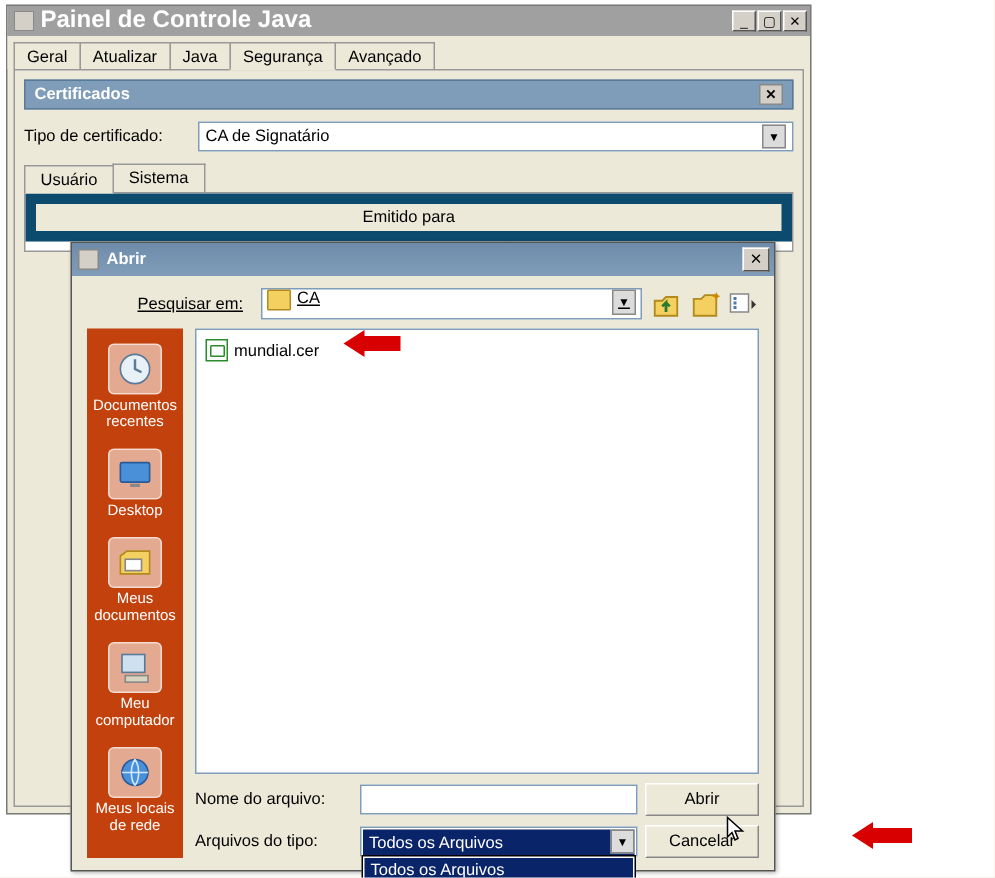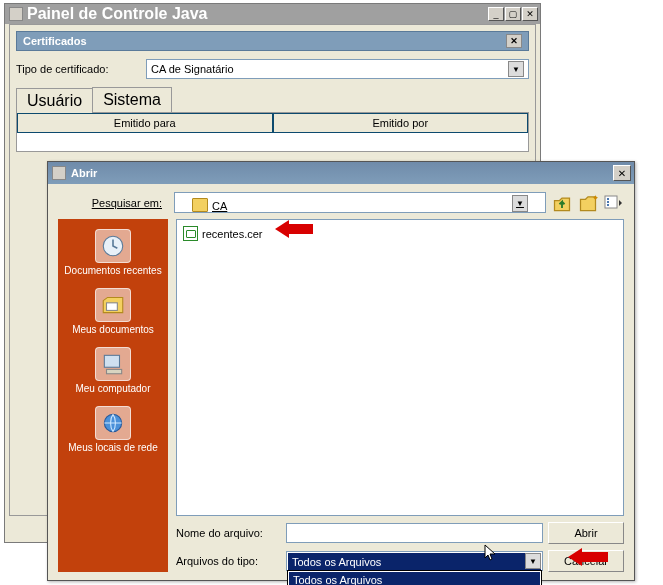--- a/index.html
+++ b/index.html
@@ -63,50 +63,50 @@
     display:flex; align-items:center; padding:0 6px;
     color:#fff; font-weight:bold;
     border:1px solid #5a7a99;
   }
   .cert-bar .x {
     margin-left:auto; width:16px;height:14px;
     background:#d4d0c8; border:1px solid #888;
     display:flex;align-items:center;justify-content:center;color:#000;font-size:9px;
   }
 
-  .row-field { display:flex; align-items:center; margin:8px 0; gap:20px; }
+  .row-field { display:flex; align-items:center; margin:8px 0; gap:6px; }
   .row-field label { width:110px; }
   .dropdown {
     flex:1; height:20px; background:#fff;
     border:1px solid #7f9db9; padding:0 4px;
     display:flex; align-items:center; justify-content:space-between;
   }
   .dropdown .chev { width:16px;height:16px;background:#dcdcdc;border:1px solid #888;display:flex;align-items:center;justify-content:center;font-size:8px; }
 
   .sub-tabs { display:flex; margin-top:4px; }
   .sub-tab {
     padding:3px 10px; border:1px solid #999; border-bottom:none; margin-right:-1px;
-    background:#ece9d8; font-size:16px;
+    background:#ece9d8; font-size:11px;
   }
   .sub-tab.active { background:#ece9d8; position:relative; top:1px; }
 
   .table-wrap {
     border:1px solid #999; background:#fff; height:40px;
   }
   .table-header { display:flex; }
   .th {
     flex:1; text-align:center; padding:3px 0;
-    background:#ece9d8; border:1px solid #0c4a6e;
+    background:#ece9d8; border:7px solid #0c4a6e;
     font-size:11px;
   }
 
   
   .fg-window {
     position: absolute; left:47px; top:161px;
-    width: 588px; height: 420px;
+    width: 470px; height: 420px;
     border:1px solid #555;
     background:#ece9d8;
     box-shadow: 1px 1px 3px rgba(0,0,0,.3);
   }
   .fg-titlebar {
     height:22px; background: linear-gradient(#6f8baa,#7f9db9);
     display:flex; align-items:center;
     padding:0 3px 0 4px; color:#fff;
   }
   .fg-titlebar .sysicon {
@@ -122,21 +122,21 @@
   .fg-body {
     padding:8px 10px 8px 10px;
     display:flex; flex-direction:column; gap:6px;
     height: calc(100% - 22px);
   }
 
   .toprow { display:flex; align-items:center; gap:6px;text-decoration:underline; }
   .toprow label { width:110px; text-align:right; padding-right:6px; }
   .folder-select {
     flex:1; height:21px; background:#fff; border:1px solid #7f9db9;
-    display:flex; align-items:flex-end; padding:0 17px; gap:4px;
+    display:flex; align-items:flex-start; padding:0 3px; gap:4px;
   }
   .folder-icon {
     width:16px;height:14px;background:#f3d060;border:1px solid #b38a1e;border-radius:1px;
   }
   .folder-select .chev { margin-left:auto; width:16px;height:17px;background:#dcdcdc;border:1px solid #888;display:flex;align-items:center;justify-content:center;font-size:8px;}
   .tool-icons { display:flex; gap:6px; }
   .ticon { width:20px;height:20px;display:flex;align-items:center;justify-content:center; }
 
   .main-row { display:flex; flex:1; gap:8px; }
   .places {
@@ -224,20 +224,27 @@
   <div class="bg-titlebar">
     <span class="sysicon"></span>
     <span class="title">Painel de Controle Java</span>
     <div class="winbtns">
       <div class="winbtn">_</div>
       <div class="winbtn">▢</div>
       <div class="winbtn">✕</div>
     </div>
   </div>
 
+  <div class="bg-tabs">
+    <div class="bg-tab">Geral</div>
+    <div class="bg-tab">Atualizar</div>
+    <div class="bg-tab">Java</div>
+    <div class="bg-tab active">Segurança</div>
+    <div class="bg-tab">Avançado</div>
+  </div>
 
   <div class="bg-content">
     <div class="cert-bar">
       <span>Certificados</span>
       <div class="x">✕</div>
     </div>
 
     <div class="row-field">
       <label>Tipo de certificado:</label>
       <div class="dropdown">
@@ -246,21 +253,20 @@
       </div>
     </div>
 
     <div class="sub-tabs">
       <div class="sub-tab active">Usuário</div>
       <div class="sub-tab">Sistema</div>
     </div>
     <div class="table-wrap">
       <div class="table-header">
         <div class="th">Emitido para</div>
-        <div class="th">Emitido por</div>
       </div>
     </div>
   </div>
 </div>
 
 <div class="fg-window">
   <div class="fg-titlebar">
     <span class="sysicon"></span>
     <span class="title">Abrir</span>
     <div class="winbtn">✕</div>
@@ -307,20 +313,29 @@
               <svg viewBox="0 0 24 24" width="26" height="26">
                 <circle cx="12" cy="12" r="9" fill="#e8f0f8" stroke="#5a7a99"></circle>
                 <path d="M12 6v6l4 2" stroke="#5a7a99" fill="none" stroke-width="1.5"></path>
               </svg>
             </div>
           <span class="label">Documentos recentes</span>
         </div>
         <div class="place">
           <div class="picon">
               <svg viewBox="0 0 24 24" width="26" height="26">
+                <rect x="3" y="5" width="18" height="12" rx="1" fill="#4a90d9" stroke="#2a5a99"></rect>
+                <rect x="9" y="18" width="6" height="2" fill="#888"></rect>
+              </svg>
+            </div>
+          <span class="label">Desktop</span>
+        </div>
+        <div class="place">
+          <div class="picon">
+              <svg viewBox="0 0 24 24" width="26" height="26">
                 <path d="M3 8l4-3h14v14H3z" fill="#f3d060" stroke="#b38a1e"></path>
                 <rect x="6" y="10" width="10" height="7" fill="#fff" stroke="#888"></rect>
               </svg>
             </div>
           <span class="label">Meus documentos</span>
         </div>
         <div class="place">
           <div class="picon">
               <svg viewBox="0 0 24 24" width="26" height="26">
                 <rect x="4" y="4" width="14" height="11" fill="#cfe0f0" stroke="#5a7a99"></rect>
@@ -337,21 +352,21 @@
               </svg>
             </div>
           <span class="label">Meus locais de rede</span>
         </div>
       </div>
 
       <div class="file-area">
         <div class="file-list">
           <div class="file-item">
             <span class="file-icon"></span>
-            <span>recentes.cer</span>
+            <span>mundial.cer</span>
           </div>
 
           <div class="red-arrow" style="left:98px; top:0px;">
             <div class="head"></div>
               <div class="shaft"></div>
           </div>
         </div>
 
         <div class="bottom-fields">
           <div class="bfrow">

